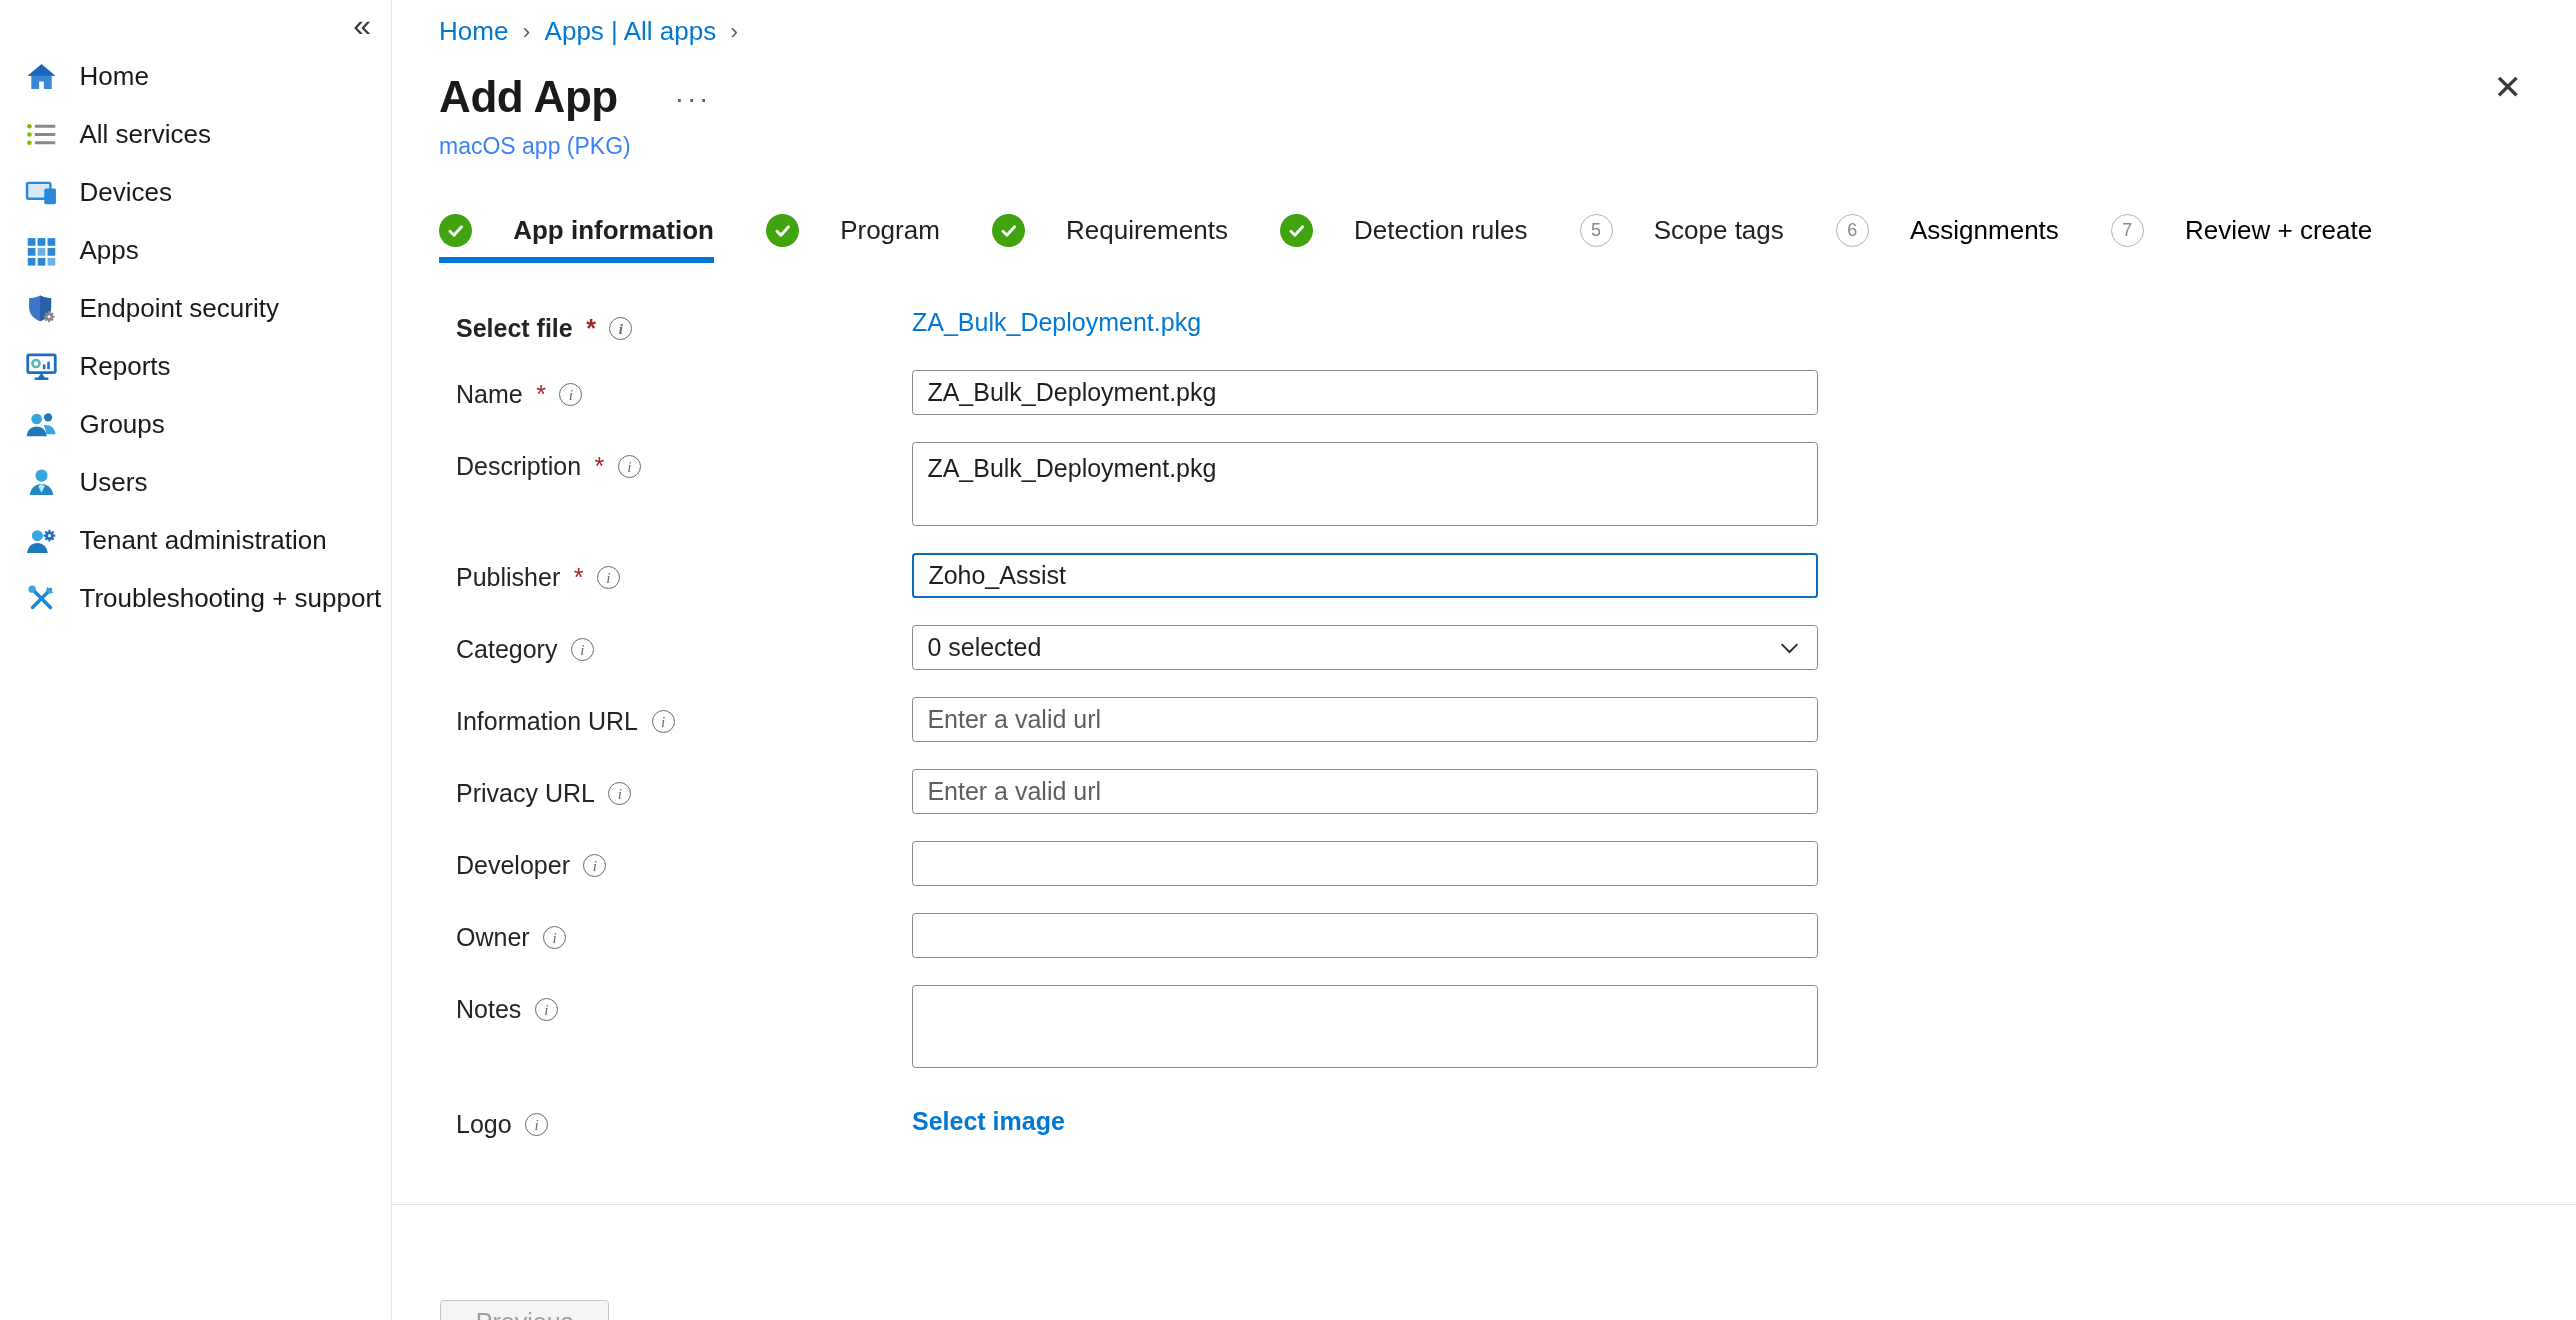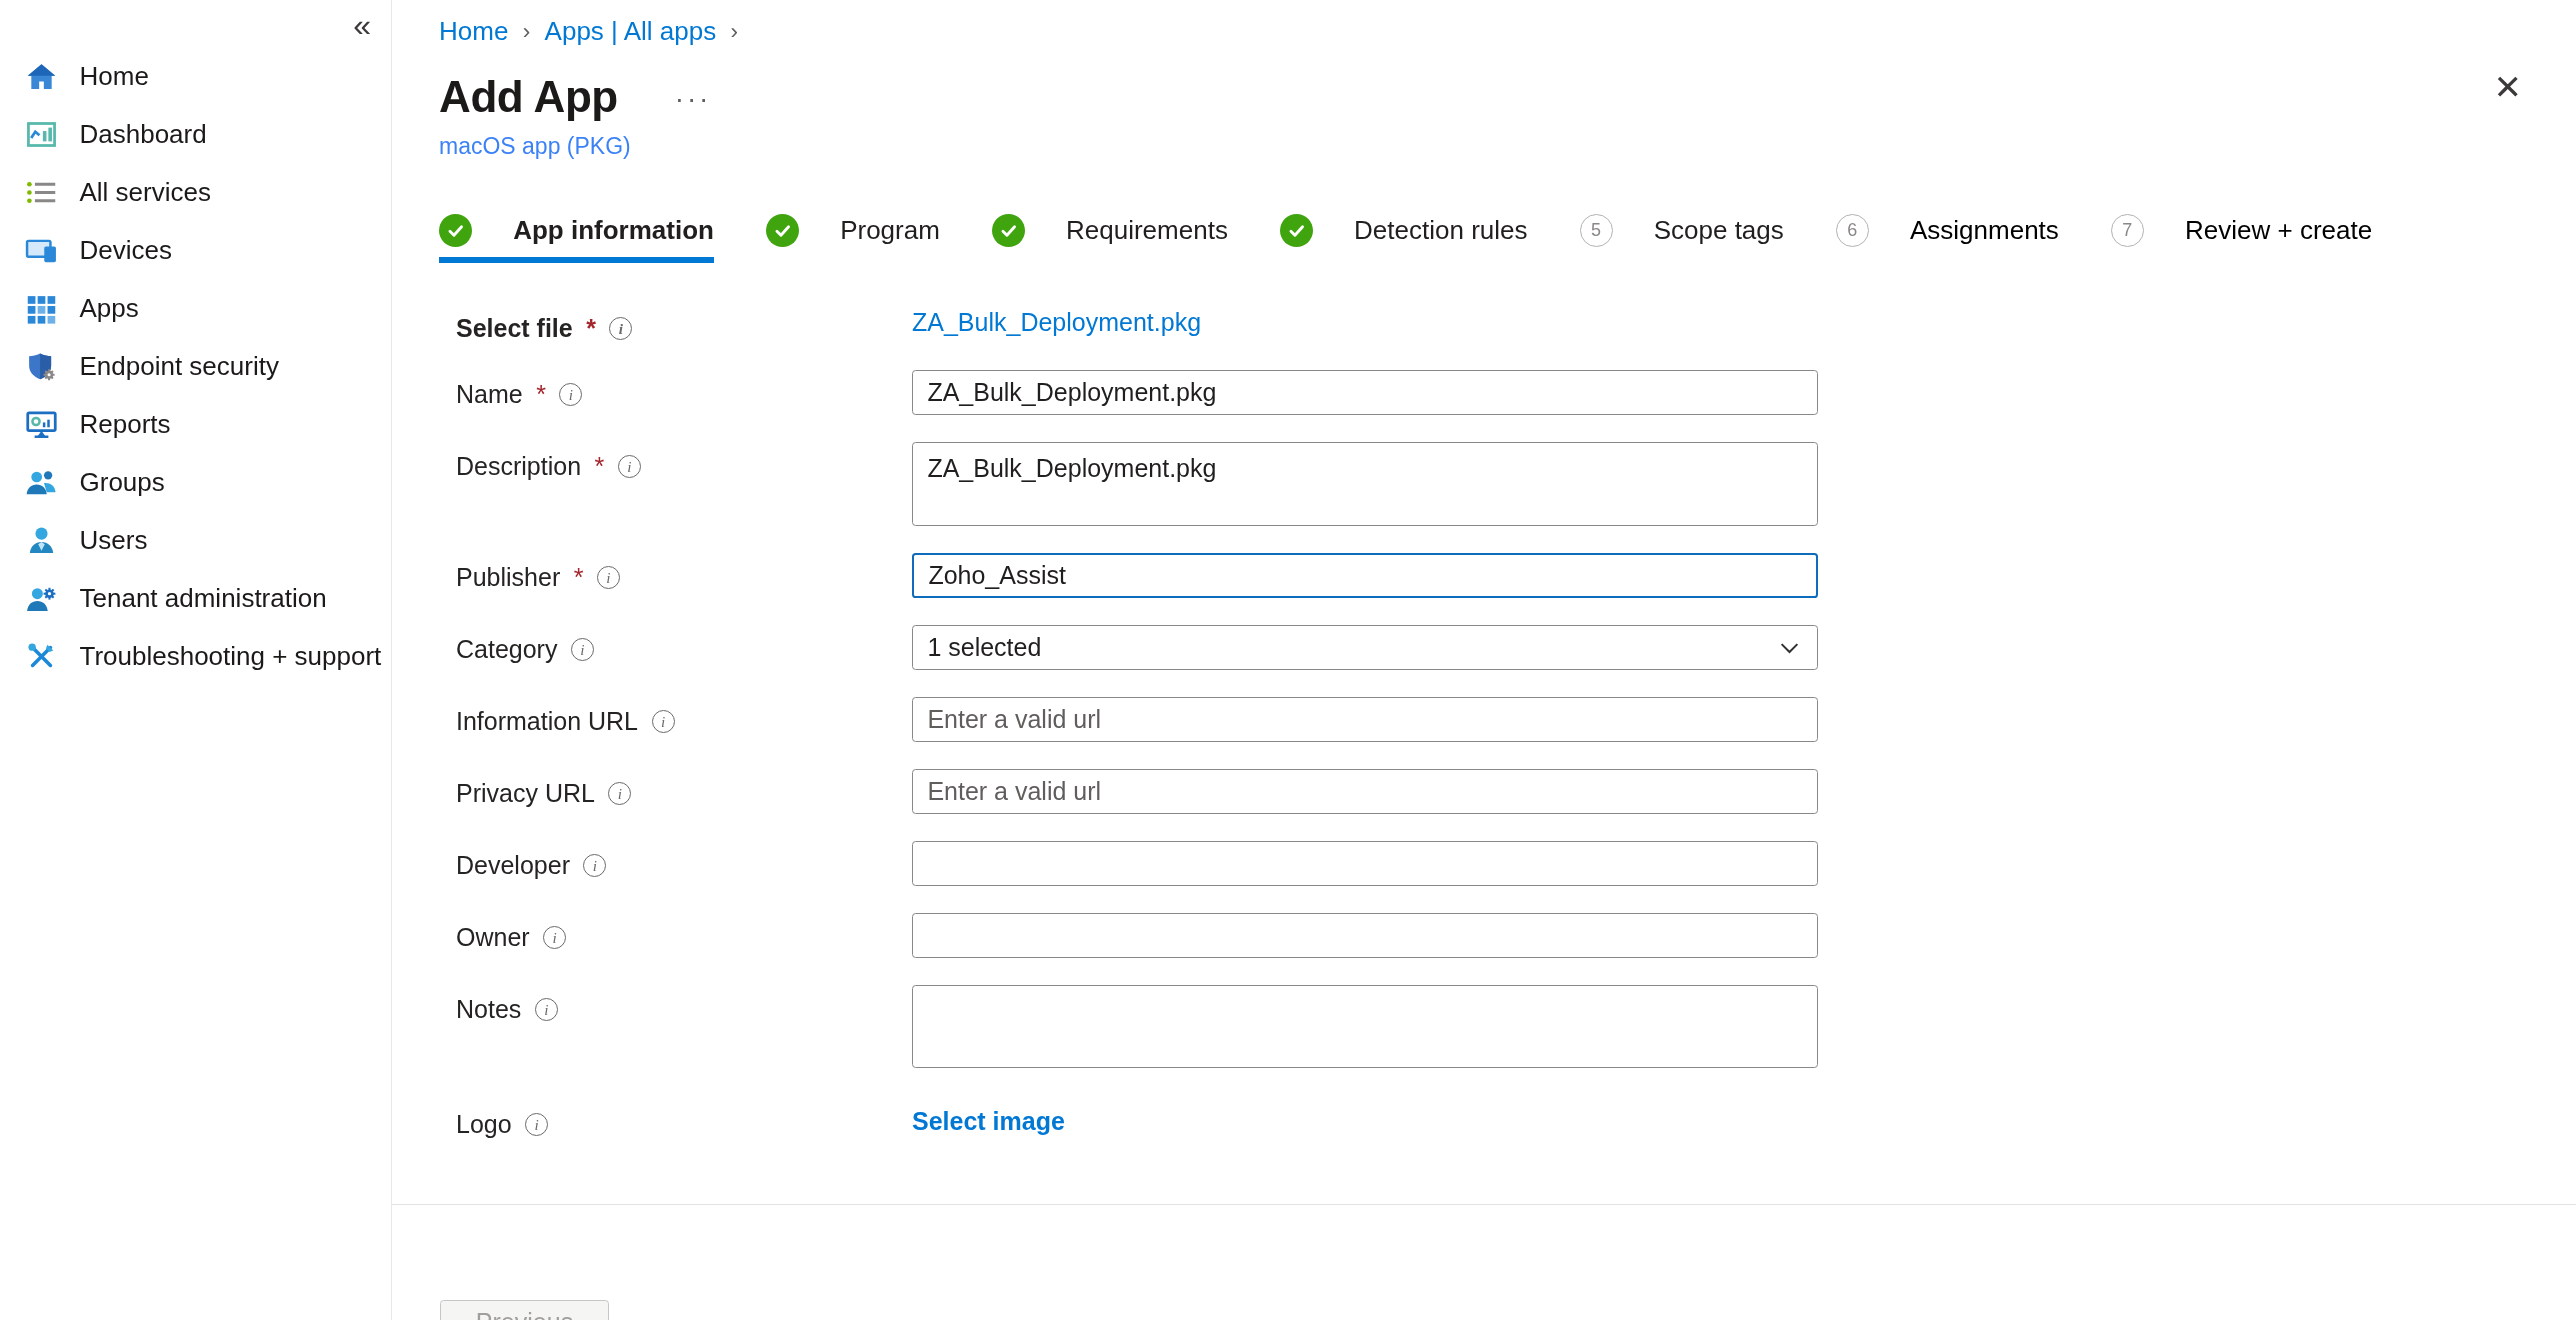--- a/index.html
+++ b/index.html
@@ -121,31 +121,20 @@
       <div class="nav-item">
         <span class="nav-icon">
           <svg viewBox="0 0 24 24">
               <path fill="#3a87d6" d="M12 3 2 11.5h2.6V21h5.7v-5.4h3.4V21h5.7v-9.5H22z"></path>
               <path fill="#1e66b8" d="M12 3 2 11.5h20z"></path>
             </svg>
         </span>
         <span>Home</span>
       </div>
 
-      <div class="nav-item">
-        <span class="nav-icon">
-          <svg viewBox="0 0 24 24">
-              <rect x="2.5" y="4" width="19" height="16" fill="#ffffff" stroke="#57b8ab" stroke-width="2"></rect>
-              <rect x="13" y="9.5" width="2.6" height="7.5" fill="#57b8ab"></rect>
-              <rect x="17" y="7" width="2.6" height="10" fill="#57b8ab"></rect>
-              <polyline points="4.5,14.5 7.5,10 10.5,12.5" fill="none" stroke="#2b88d8" stroke-width="2"></polyline>
-            </svg>
-        </span>
-        <span>Dashboard</span>
-      </div>
 
       <div class="nav-item">
         <span class="nav-icon">
           <svg viewBox="0 0 24 24">
               <circle cx="3.2" cy="6" r="1.7" fill="#7fba00"></circle>
               <circle cx="3.2" cy="12" r="1.7" fill="#7fba00"></circle>
               <circle cx="3.2" cy="18" r="1.7" fill="#7fba00"></circle>
               <rect x="7.2" y="4.9" width="14.8" height="2.2" fill="#8a8886"></rect>
               <rect x="7.2" y="10.9" width="14.8" height="2.2" fill="#8a8886"></rect>
               <rect x="7.2" y="16.9" width="14.8" height="2.2" fill="#8a8886"></rect>
@@ -375,21 +364,21 @@
           </div>
           <input class="tb focused" type="text" value="Zoho_Assist" style="">
         </div>
 
         <div class="frow">
           <div class="flabel">
             <span>Category</span>
             <span class="info-icon">i</span>
           </div>
           <div class="selectbox">
-            <span>1 selected</span>
+            <span>0 selected</span>
             <svg viewBox="0 0 24 24">
                 <polyline points="5,9 12,16 19,9" fill="none" stroke="#323130" stroke-width="1.8"></polyline>
               </svg>
           </div>
         </div>
 
         <div class="frow">
           <div class="flabel">
             <span>Information URL</span>
             <span class="info-icon">i</span>

